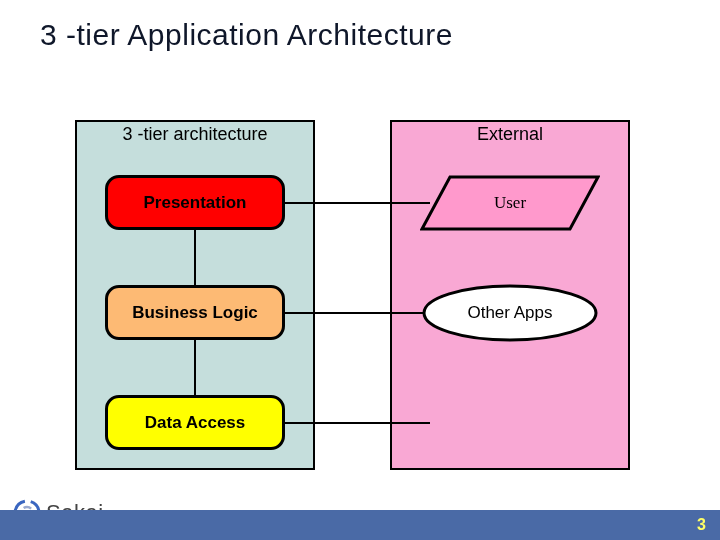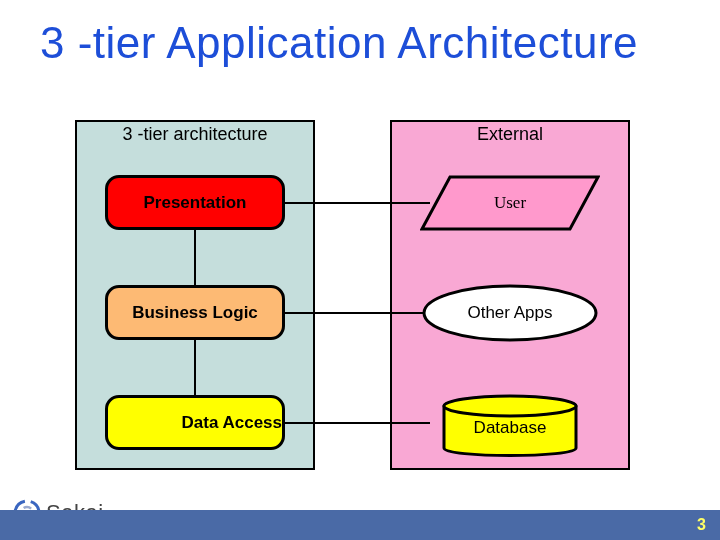--- a/index.html
+++ b/index.html
@@ -14,22 +14,22 @@
   }
   .slide {
     position: relative;
     width: 720px;
     height: 540px;
   }
   .title {
     position: absolute;
     left: 40px;
     top: 18px;
-    font-size: 44px;
-    color: #1d4ed8;
+    font-size: 30px;
+    color: #0f172a;
     letter-spacing: 0.5px;
   }
   .panel {
     position: absolute;
     border: 2px solid #000;
     box-sizing: border-box;
   }
   .panel-left {
     left: 75px;
     top: 120px;
@@ -59,21 +59,21 @@
     border-radius: 14px;
     box-sizing: border-box;
     display: flex;
     align-items: center;
     justify-content: center;
     font-size: 17px;
     font-weight: bold;
   }
   .rbox.presentation { left: 105px; top: 175px; background: #ff0000; }
   .rbox.business     { left: 105px; top: 285px; background: #fdba74; }
-  .rbox.data         { left: 105px; top: 395px; background: #ffff00; justify-content: flex-end; }
+  .rbox.data         { left: 105px; top: 395px; background: #ffff00; }
 
   
   .vline {
     position: absolute;
     width: 2px;
     background: #000;
     left: 194px;
   }
   .vline.v1 { top: 230px; height: 55px; }
   .vline.v2 { top: 340px; height: 55px; }
@@ -194,27 +194,20 @@
     <span class="shape-label">User</span>
   </div>
 
   <div class="shape-holder other">
     <svg width="180" height="62" viewBox="0 0 180 62">
       <ellipse cx="90" cy="31" rx="86" ry="27" fill="#ffffff" stroke="#000" stroke-width="3"></ellipse>
     </svg>
     <span class="shape-label">Other Apps</span>
   </div>
 
-  <div class="shape-holder database">
-    <svg width="180" height="70" viewBox="0 0 180 70">
-      <path d="M24 14 C24 4, 156 4, 156 14 L156 56 C156 66, 24 66, 24 56 Z" fill="#ffff00" stroke="#000" stroke-width="3"></path>
-      <ellipse cx="90" cy="14" rx="66" ry="10" fill="#ffff00" stroke="#000" stroke-width="3"></ellipse>
-    </svg>
-    <span class="db-label">Database</span>
-  </div>
 
   <div class="logo">
     <svg width="30" height="30" viewBox="0 0 30 30">
       <circle cx="15" cy="15" r="12" fill="none" stroke="#3a66c0" stroke-width="3" stroke-dasharray="14 6"></circle>
       <circle cx="15" cy="15" r="6" fill="none" stroke="#9aaad0" stroke-width="2.5" stroke-dasharray="8 4"></circle>
     </svg>
     <span class="logo-text">Sakai</span>
   </div>
 
   <div class="bottom-bar">

